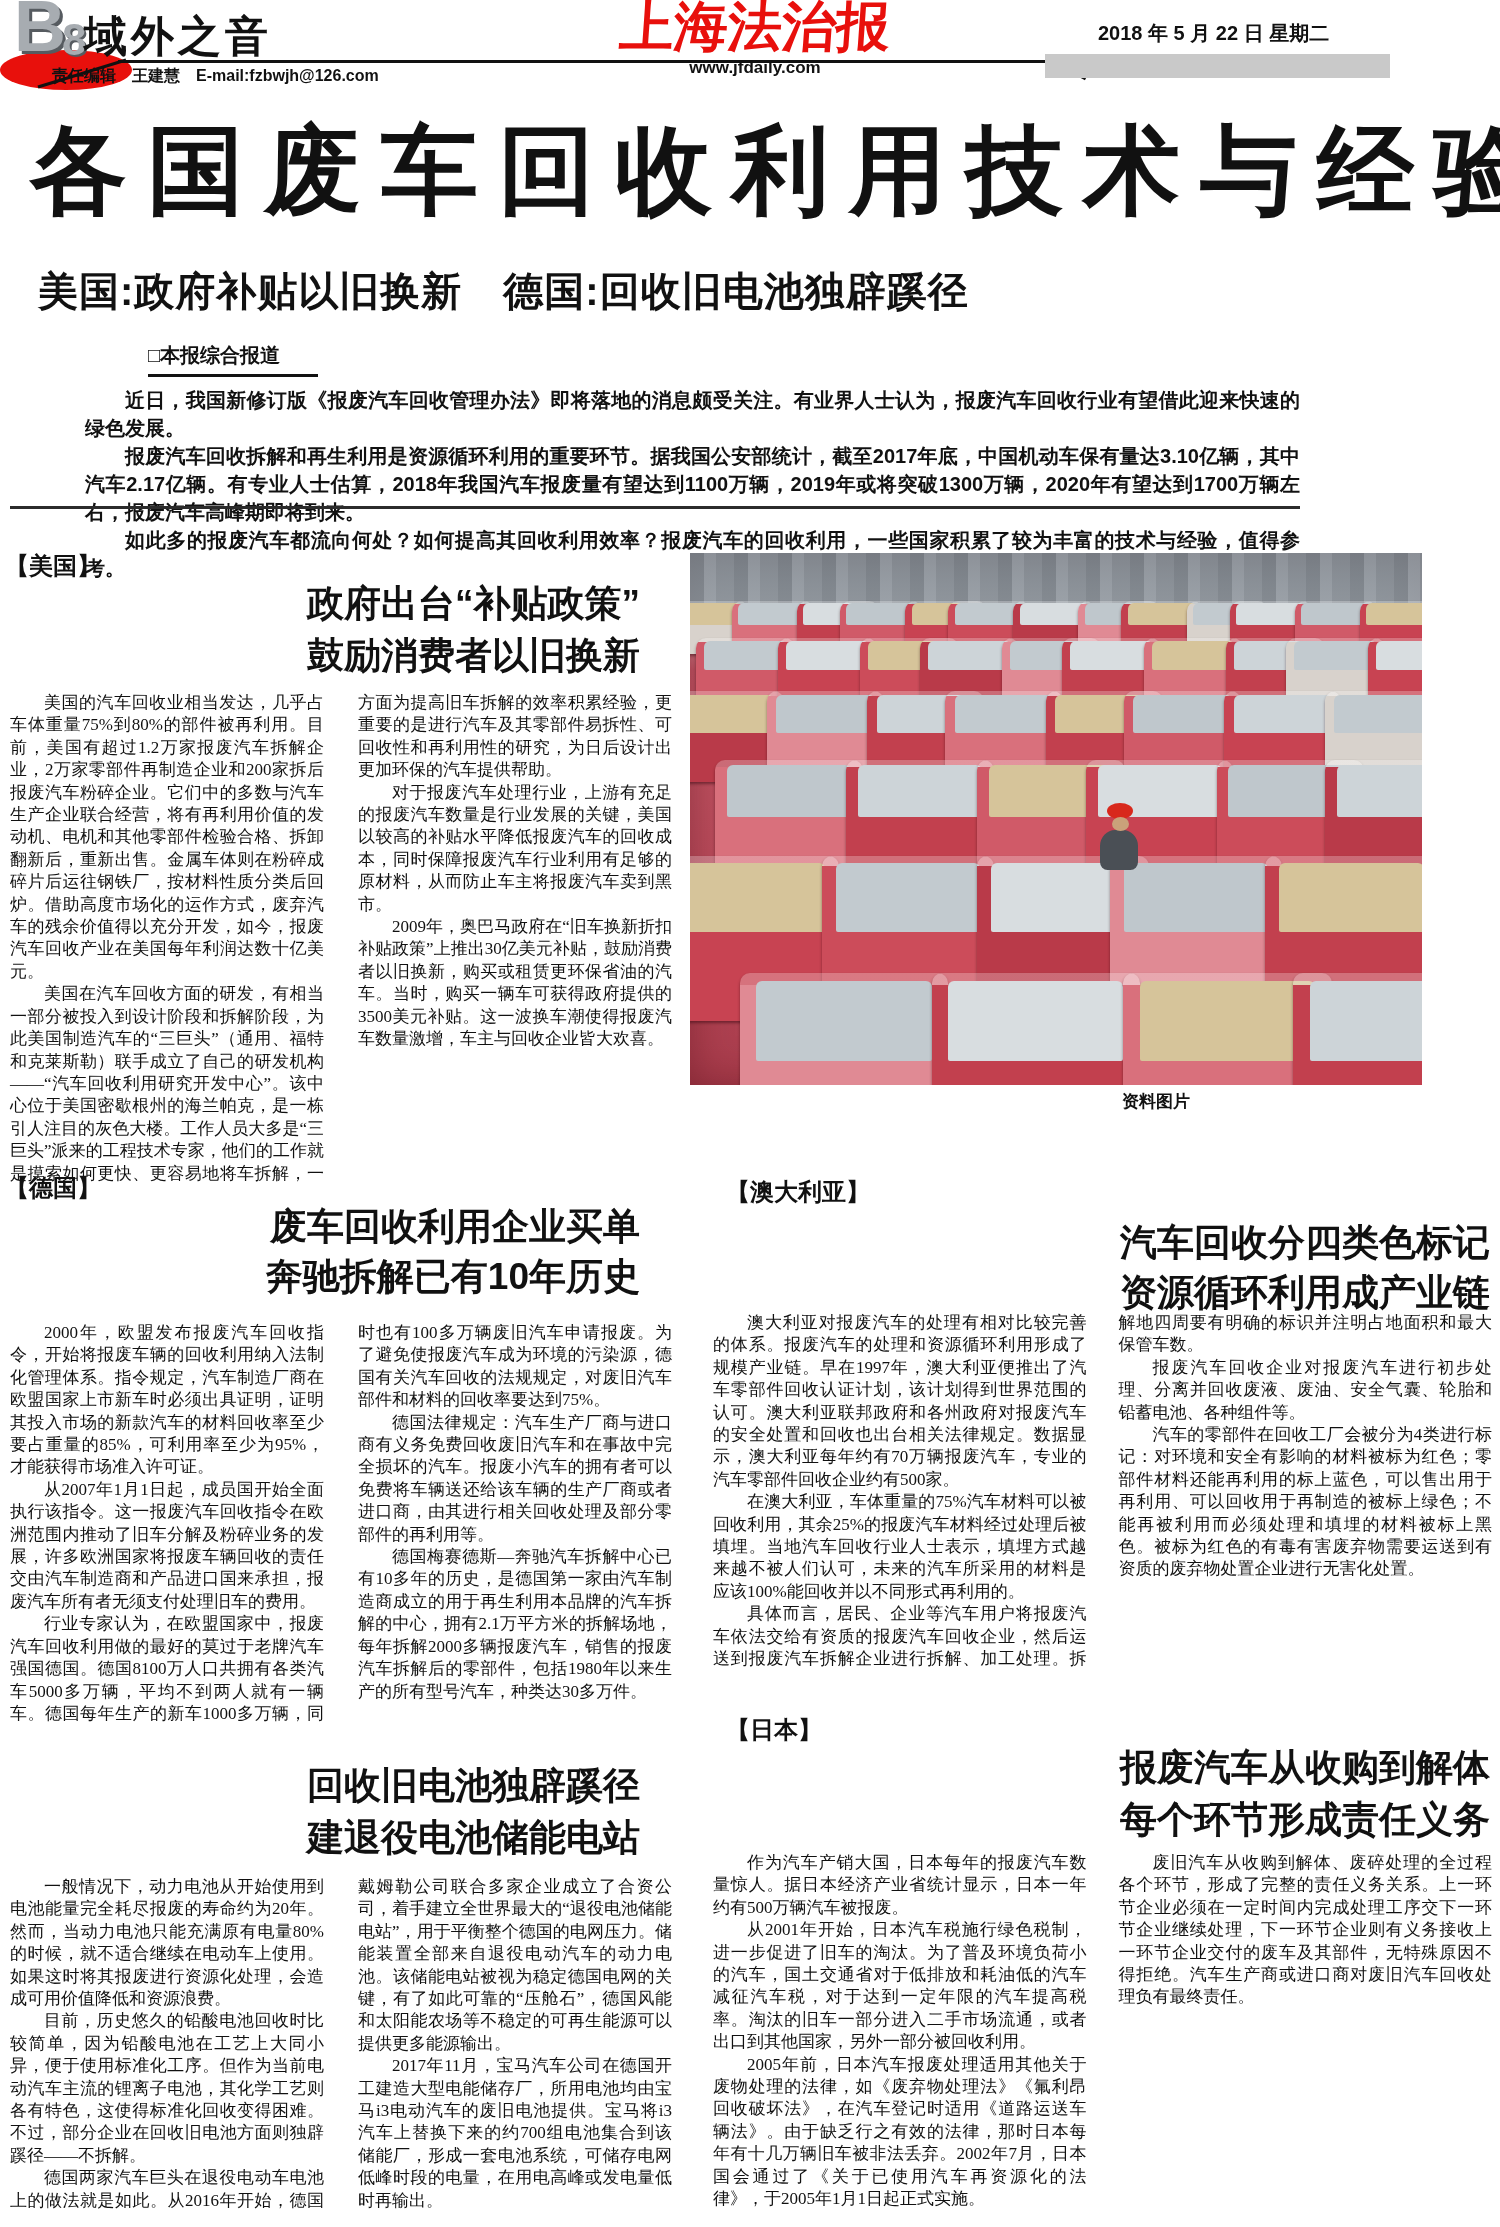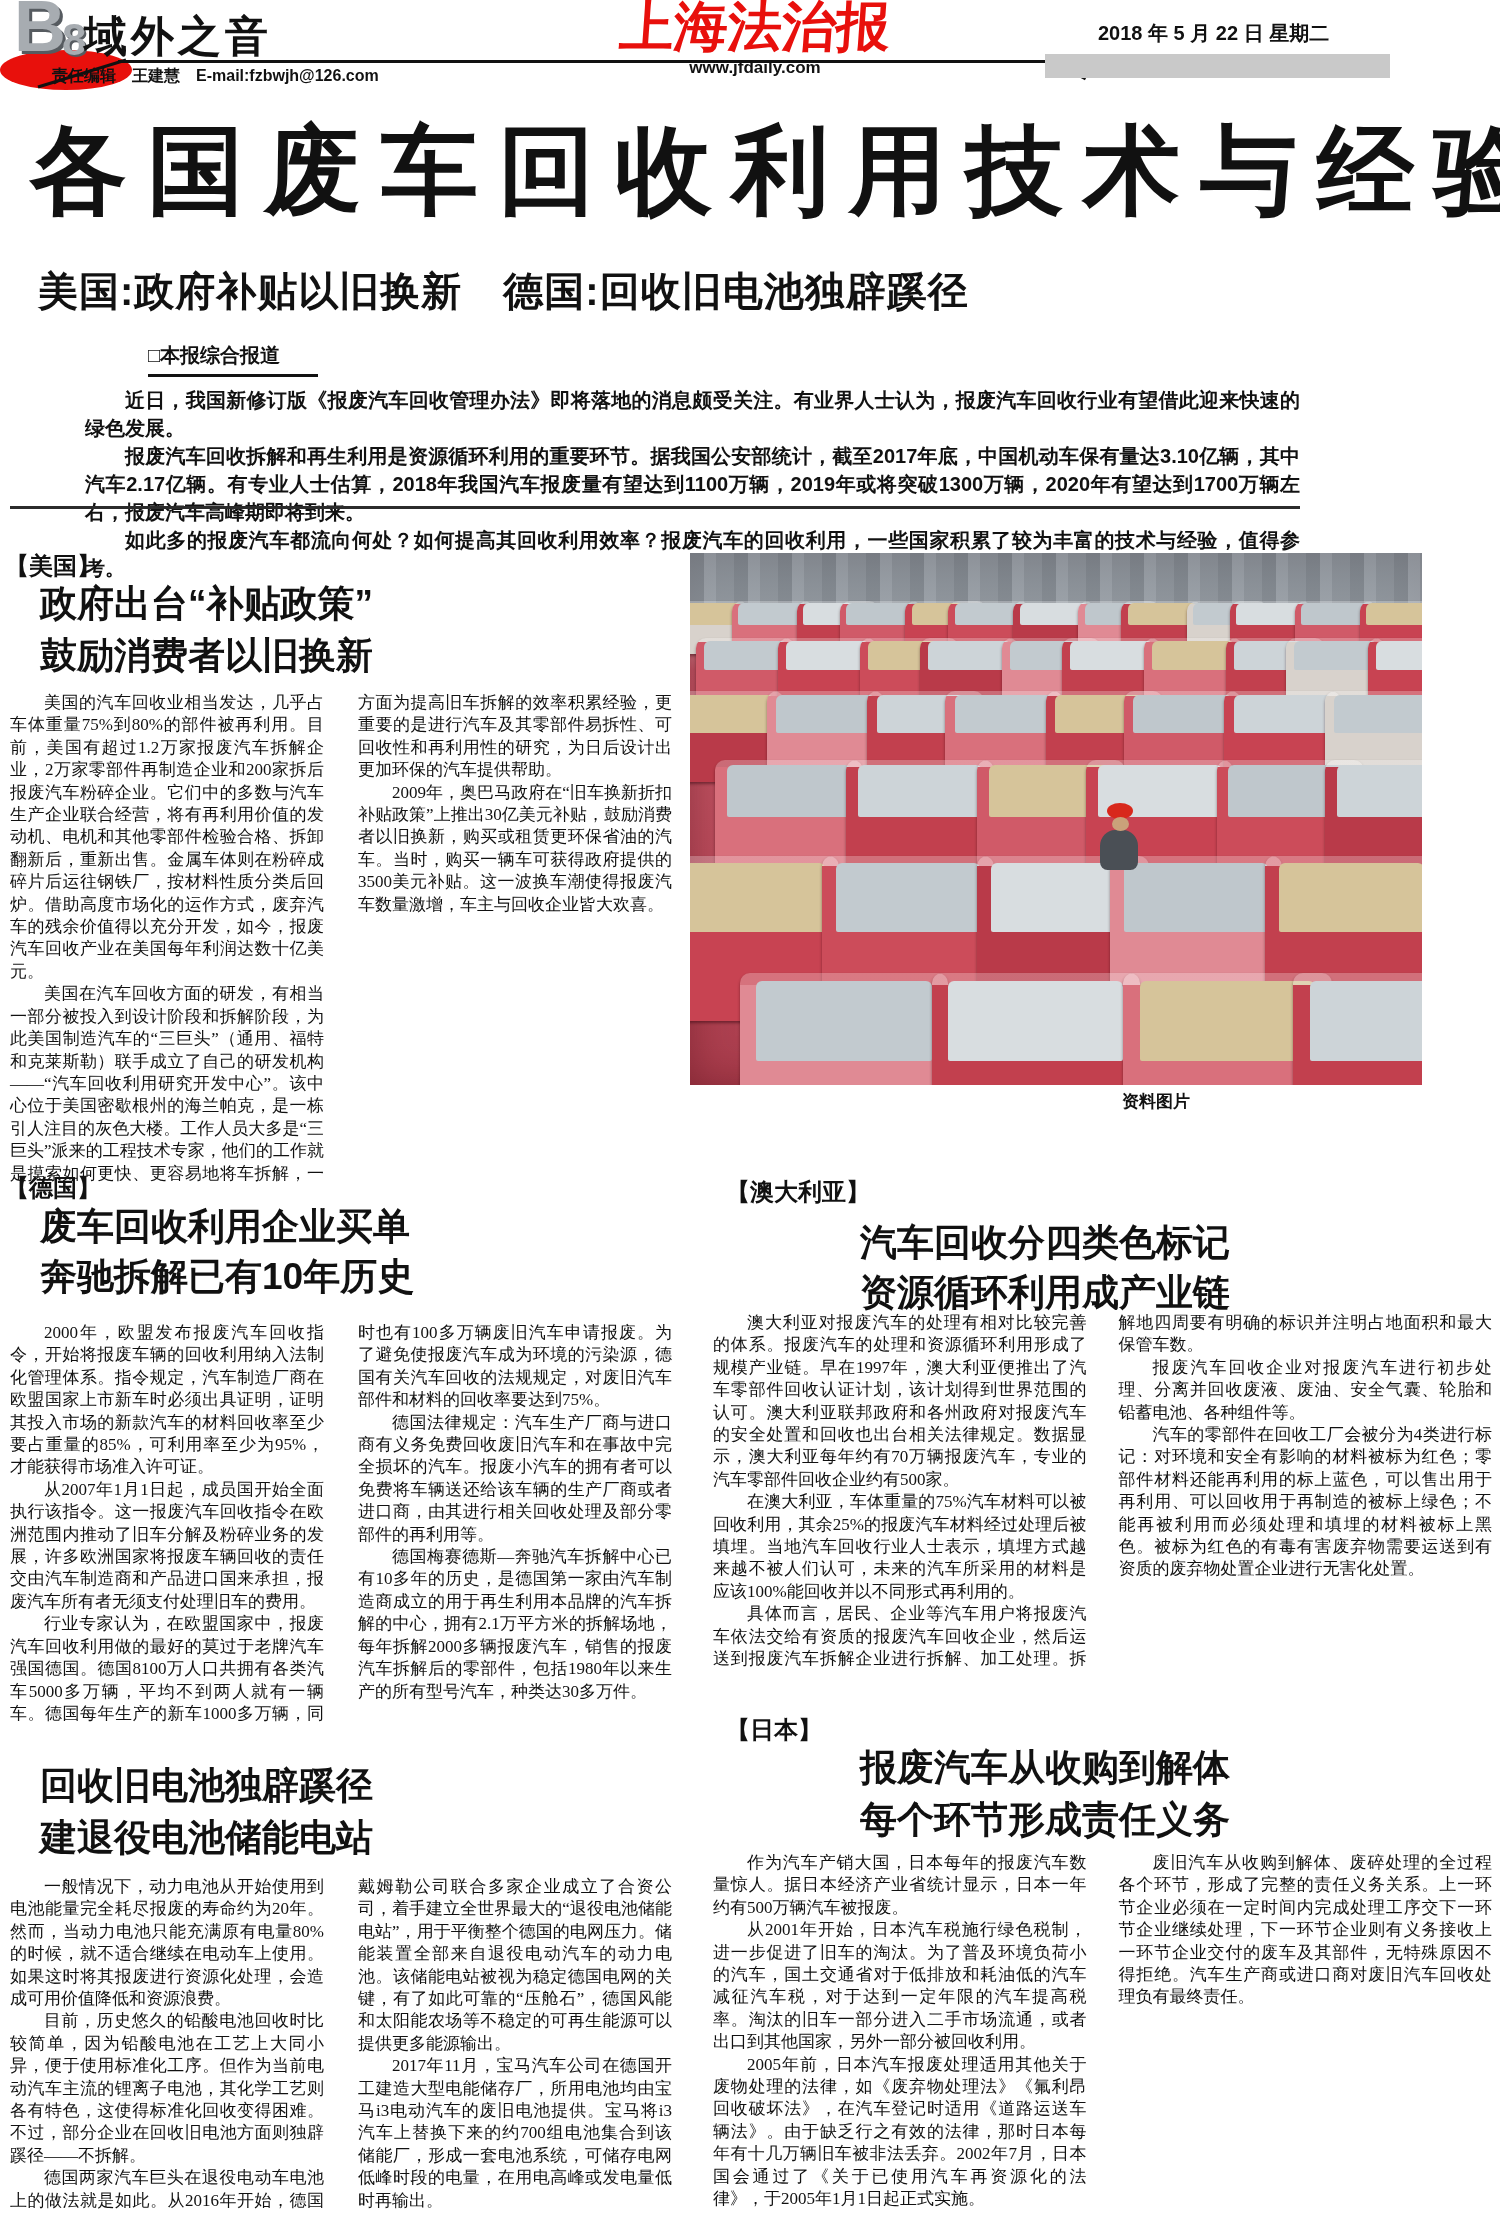--- a/index.html
+++ b/index.html
@@ -28,21 +28,21 @@
   .headline{left:30px;top:120px;font-size:97px;font-weight:900;letter-spacing:20px;white-space:nowrap;line-height:1.05;}
   .subheadline{left:38px;top:264px;font-size:40px;font-weight:900;letter-spacing:1px;white-space:nowrap;}
   .byline{left:148px;top:342px;font-size:20px;font-weight:bold;}
   .byline-bar{left:148px;top:374px;width:170px;height:3px;background:#111;}
   .intro{left:85px;top:386px;width:1215px;font-size:20px;font-weight:bold;line-height:28px;text-align:justify;}
   .intro p{margin:0;text-indent:2em;}
   .main-rule{left:10px;top:506px;width:1290px;height:3px;background:#2b2b2b;}
 
   
   .cat-label{font-size:24px;font-weight:900;}
-  .art-title{text-align:left;font-size:37px;font-weight:900;line-height:52px;white-space:nowrap;}
+  .art-title{text-align:right;font-size:37px;font-weight:900;line-height:52px;white-space:nowrap;}
   .body-cols{column-gap:34px;column-fill:auto;font-family:"Liberation Serif","DejaVu Serif",serif;
              font-size:17px;line-height:22.4px;text-align:justify;}
   .body-cols p{margin:0;text-indent:2em;}
   .cols2{column-count:2;}
 
   
   .photo{left:690px;top:553px;width:732px;height:532px;overflow:hidden;
          background:linear-gradient(180deg,#6f757c 0%,#8d939a 3%,#aeb4ba 7%,#c6cbd0 10%,
                     #cf9aa0 13%,#c25565 22%,#b84a5a 60%,#a93c4c 100%);
          box-shadow:inset 0 0 40px rgba(60,0,10,.35);}
@@ -88,20 +88,21 @@
   <div class="abs main-rule"></div>
 
   <div class="abs cat-label" style="left:5px;top:550px;">【美国】</div>
   <div class="abs art-title" style="left:40px;top:578px;width:600px;">
     <div>政府出台“补贴政策”</div>
     <div>鼓励消费者以旧换新</div>
   </div>
   <div class="abs body-cols cols2" style="left:10px;top:692px;width:662px;height:498px;">
     <p>美国的汽车回收业相当发达，几乎占车体重量75%到80%的部件被再利用。目前，美国有超过1.2万家报废汽车拆解企业，2万家零部件再制造企业和200家拆后报废汽车粉碎企业。它们中的多数与汽车生产企业联合经营，将有再利用价值的发动机、电机和其他零部件检验合格、拆卸翻新后，重新出售。金属车体则在粉碎成碎片后运往钢铁厂，按材料性质分类后回炉。借助高度市场化的运作方式，废弃汽车的残余价值得以充分开发，如今，报废汽车回收产业在美国每年利润达数十亿美元。</p>
     <p>美国在汽车回收方面的研发，有相当一部分被投入到设计阶段和拆解阶段，为此美国制造汽车的“三巨头”（通用、福特和克莱斯勒）联手成立了自己的研发机构——“汽车回收利用研究开发中心”。该中心位于美国密歇根州的海兰帕克，是一栋引人注目的灰色大楼。工作人员大多是“三巨头”派来的工程技术专家，他们的工作就是摸索如何更快、更容易地将车拆解，一方面为提高旧车拆解的效率积累经验，更重要的是进行汽车及其零部件易拆性、可回收性和再利用性的研究，为日后设计出更加环保的汽车提供帮助。</p>
+    <p>对于报废汽车处理行业，上游有充足的报废汽车数量是行业发展的关键，美国以较高的补贴水平降低报废汽车的回收成本，同时保障报废汽车行业利用有足够的原材料，从而防止车主将报废汽车卖到黑市。</p>
     <p>2009年，奥巴马政府在“旧车换新折扣补贴政策”上推出30亿美元补贴，鼓励消费者以旧换新，购买或租赁更环保省油的汽车。当时，购买一辆车可获得政府提供的3500美元补贴。这一波换车潮使得报废汽车数量激增，车主与回收企业皆大欢喜。</p>
   </div>
 
   <div class="abs photo" id="photo">
     <div class="bldg"></div>
   <div class="car" style="left: -3.2%; top: 9%; width: 11.1923%; height: 10%; z-index: 1; background: linear-gradient(rgba(255, 255, 255, 0.25) 0px, rgba(255, 255, 255, 0.25) 6%, rgb(216, 210, 204) 6%, rgb(216, 210, 204) 100%);">
         <div class="glass" style="background: rgb(214, 196, 154);"></div>
       </div>
       <div class="car" style="left: 5.69231%; top: 9%; width: 11.1923%; height: 10%; z-index: 1; background: linear-gradient(rgba(255, 255, 255, 0.25) 0px, rgba(255, 255, 255, 0.25) 6%, rgb(217, 112, 124) 6%, rgb(217, 112, 124) 100%);">
         <div class="glass" style="background: rgb(194, 202, 207);"></div>

